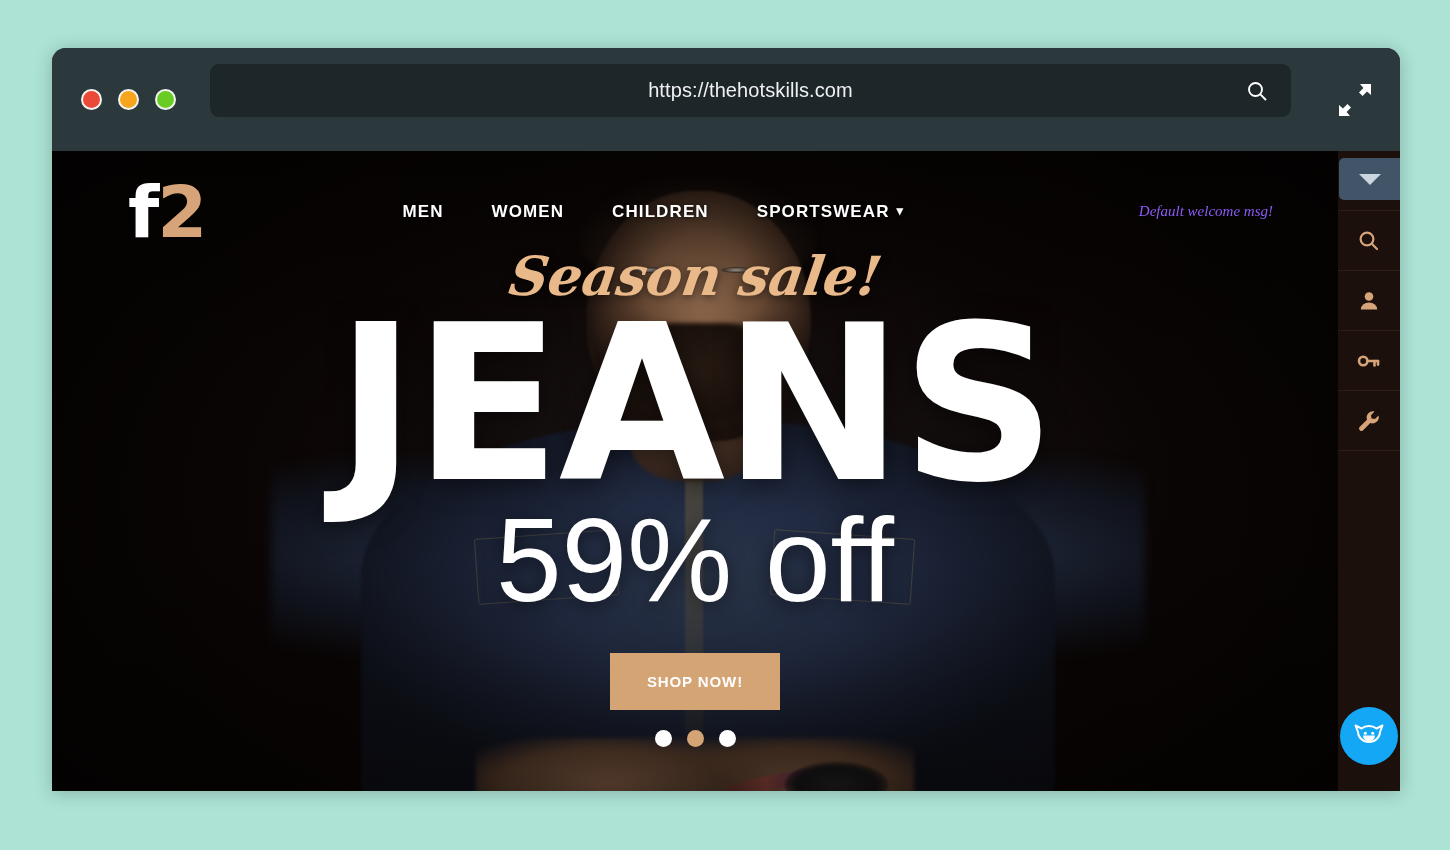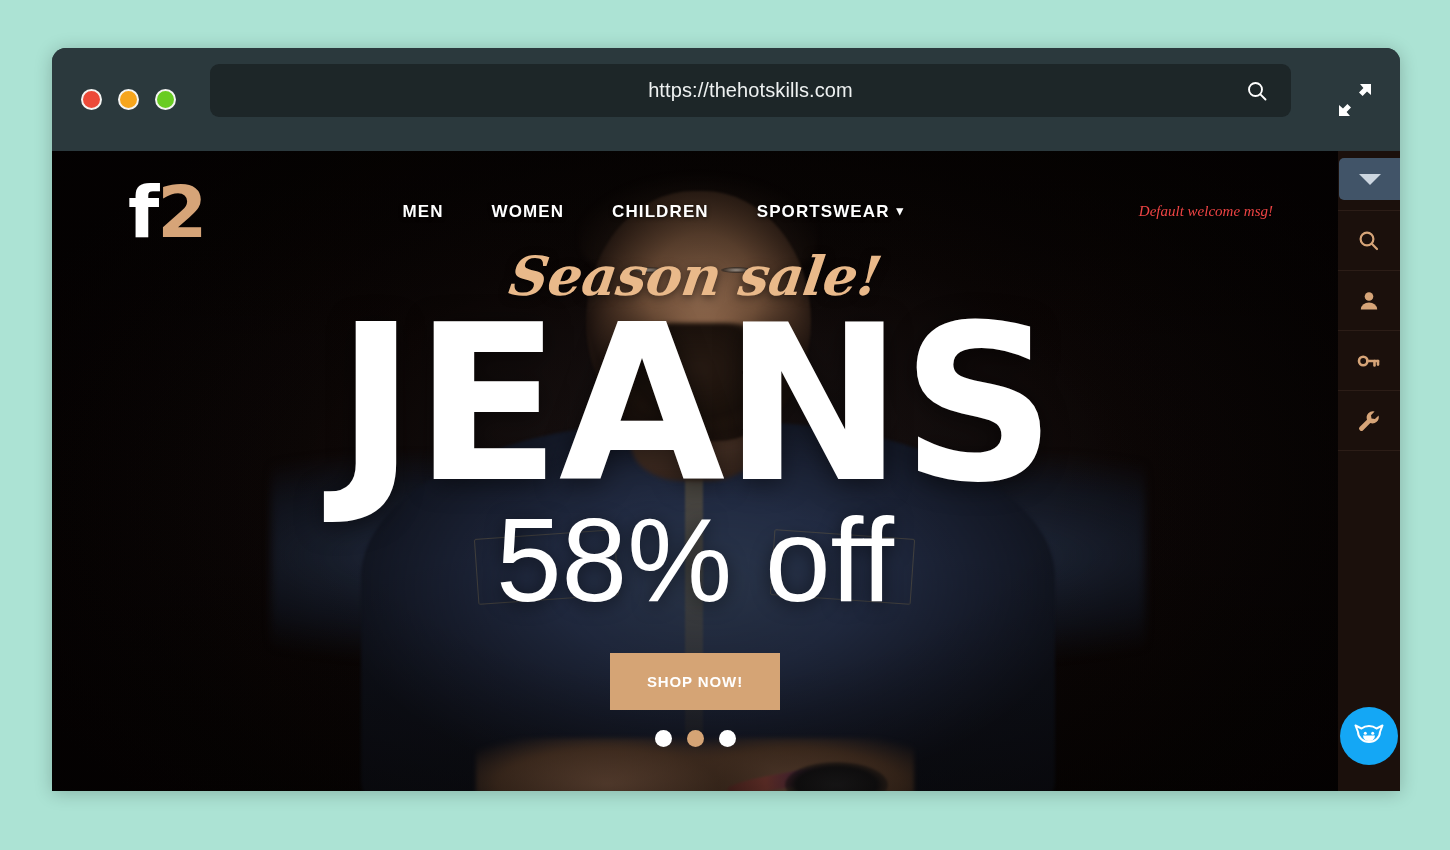--- a/index.html
+++ b/index.html
@@ -268,21 +268,21 @@
   .nav-link .caret {
     display: inline-block;
     margin-left: 7px;
     font-size: 13px;
     vertical-align: 2px;
   }
   .welcome-msg {
     position: absolute;
     right: 127px;
     top: 52px;
-    color: #ef4444;
+    color: #8b5cf6;
     font-size: 15px;
     font-style: italic;
     font-family: "Liberation Serif", serif;
     white-space: nowrap;
   }
 
   
   .hero-content {
     position: absolute;
     left: 0; right: 62px; top: 0; bottom: 0;
@@ -478,21 +478,21 @@
           <span>SPORTSWEAR</span><span class="caret">▾</span>
         </a>
       </nav>
 
       <div class="welcome-msg">Default welcome msg!</div>
     </div>
 
     <div class="hero-content">
       <div class="season-sale">Season sale!</div>
       <div class="jeans-title">JEANS</div>
-      <div class="percent-off">58% off</div>
+      <div class="percent-off">59% off</div>
       <button class="shop-now-btn">SHOP NOW!</button>
       <div class="carousel-dots">
         <div class="cdot"></div>
         <div class="cdot active"></div>
         <div class="cdot"></div>
       </div>
     </div>
 
     <div class="icon-rail">
 

